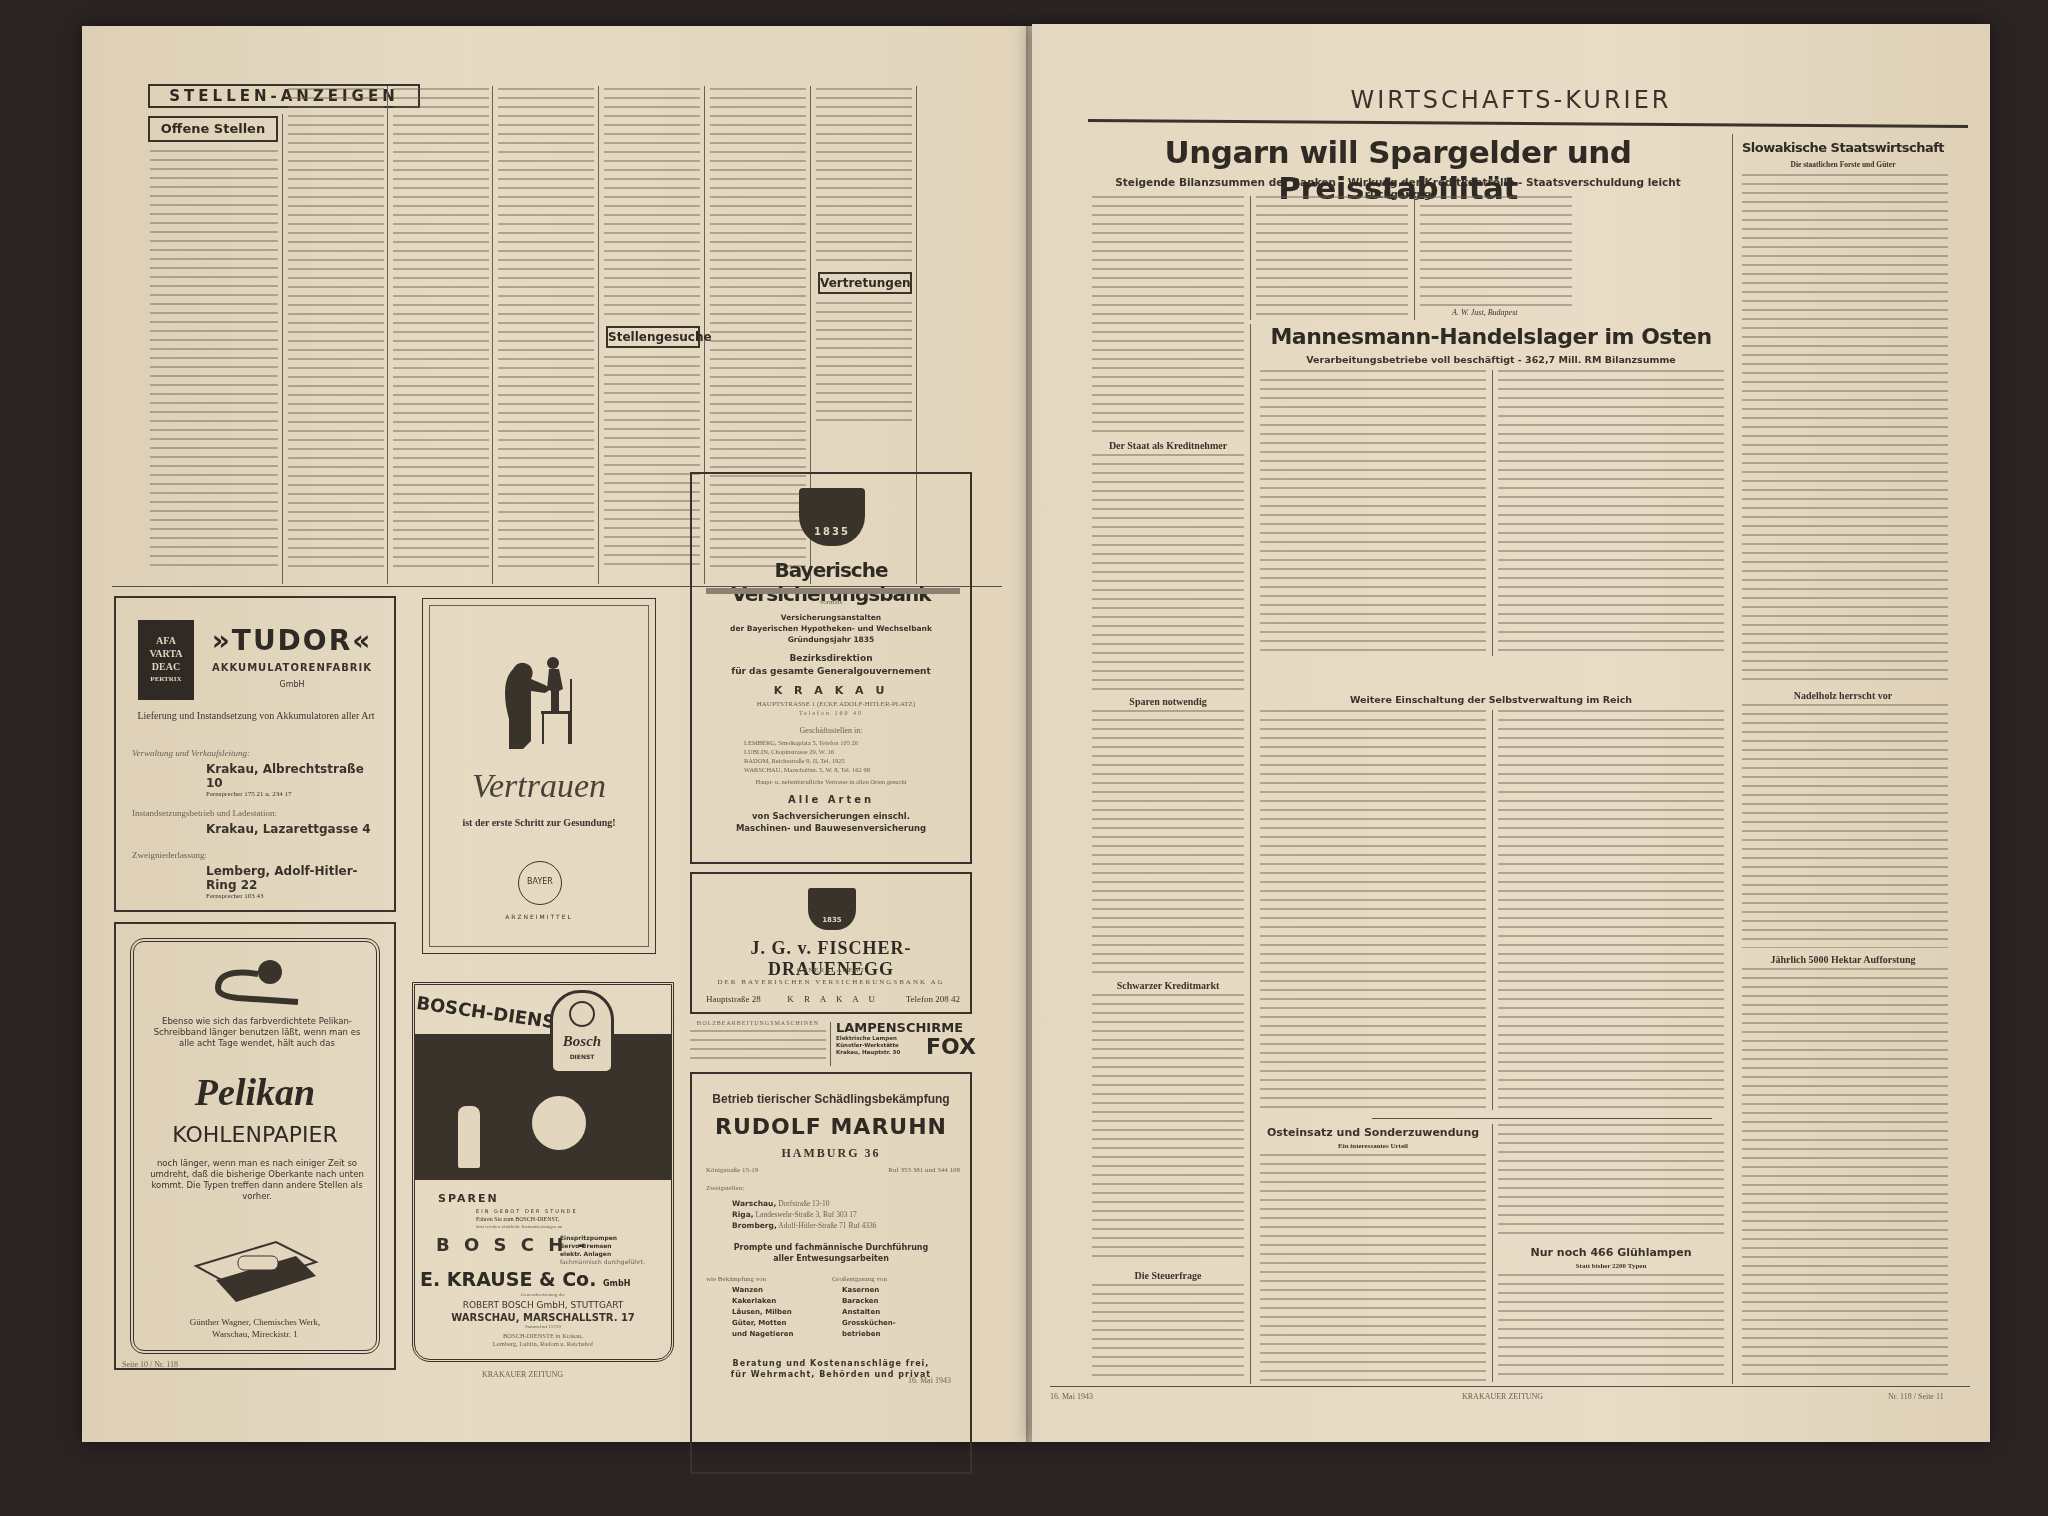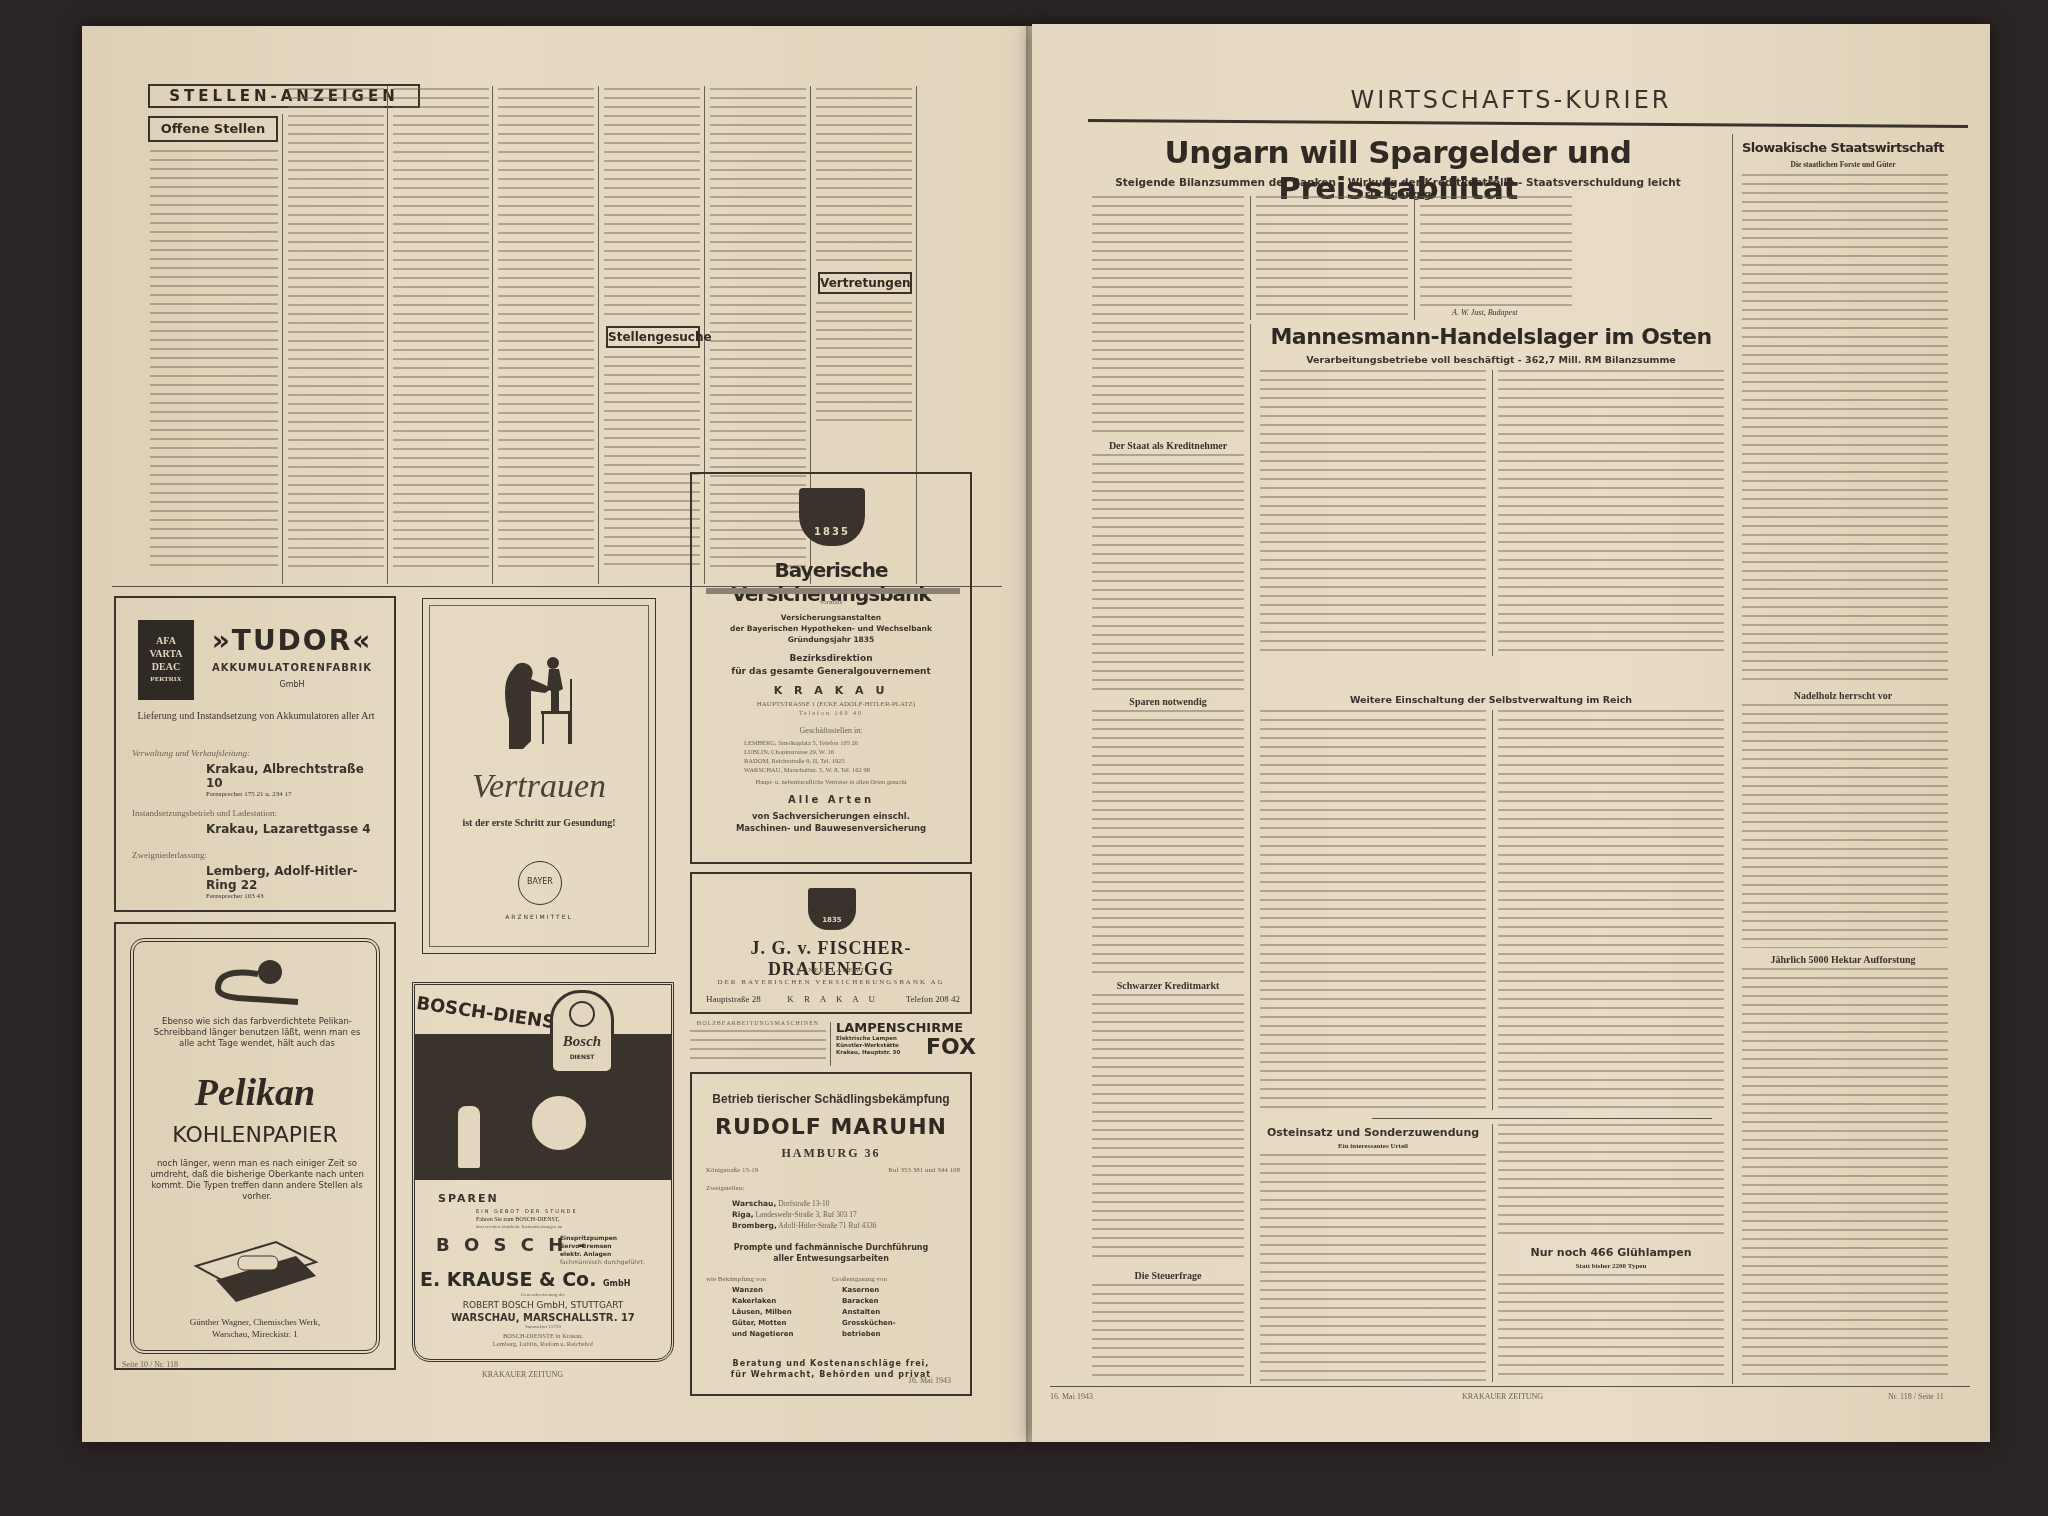--- a/index.html
+++ b/index.html
@@ -162,21 +162,21 @@
   <div class="abs" style="left:754px;top:994px;width:140px;height:50px;">
     <div class="sans bold" style="font-size:13px;color:#2f2a24;">LAMPENSCHIRME</div>
     <div class="sans bold" style="font-size:5.5px;line-height:7px;width:80px;">
       <div>Elektrische Lampen</div>
       <div>Künstler-Werkstätte</div>
       <div>Krakau, Hauptstr. 30</div>
     </div>
     <div class="abs sans bold" style="left:90px;top:14px;font-size:22px;color:#2f2a24;">FOX</div>
   </div>
 
-  <div class="ad" style="left:608px;top:1046px;width:282px;height:324px;">
+  <div class="ad" style="left:608px;top:1046px;width:282px;height:402px;">
     <div class="abs center" style="left:0;top:18px;width:100%;font-family:'Liberation Sans',sans-serif;font-weight:bold;font-size:12px;color:#3a332c;">Betrieb tierischer Schädlingsbekämpfung</div>
     <div class="abs sans bold center" style="left:0;top:40px;width:100%;font-size:22px;color:#2f2a24;letter-spacing:1px;">RUDOLF MARUHN</div>
     <div class="abs bold center" style="left:0;top:72px;width:100%;font-size:12px;letter-spacing:2px;">HAMBURG 36</div>
     <div class="abs" style="left:14px;top:92px;width:254px;display:flex;justify-content:space-between;font-size:7px;color:#6b6152;">
       <span>Königstraße 15-19</span>
       <span>Ruf 353 381 und 344 108</span>
     </div>
     <div class="abs" style="left:14px;top:110px;font-size:7px;color:#6b6152;">Zweigstellen:</div>
     <div class="abs" style="left:40px;top:124px;width:230px;font-size:7.5px;line-height:11px;">
       <div><span class="sans bold">Warschau,</span> <span style="color:#6b6152;">Dorfstraße 13-10</span></div>

